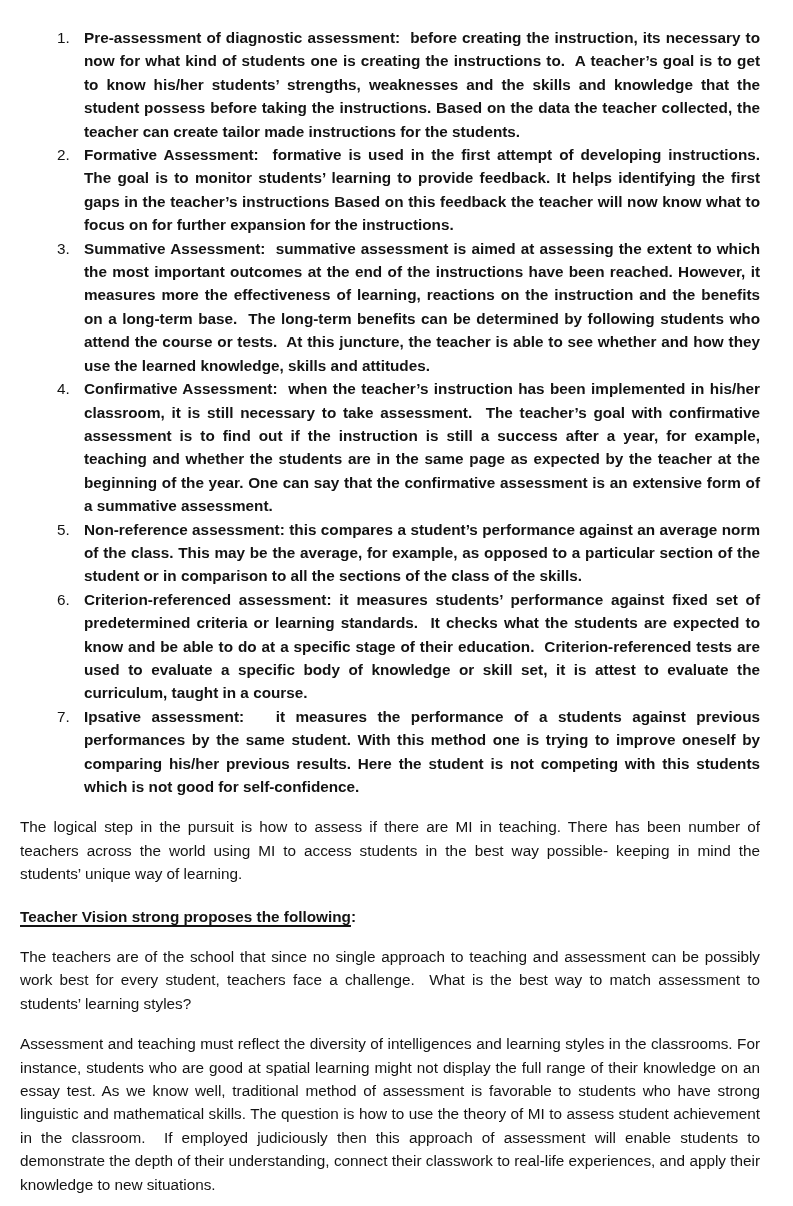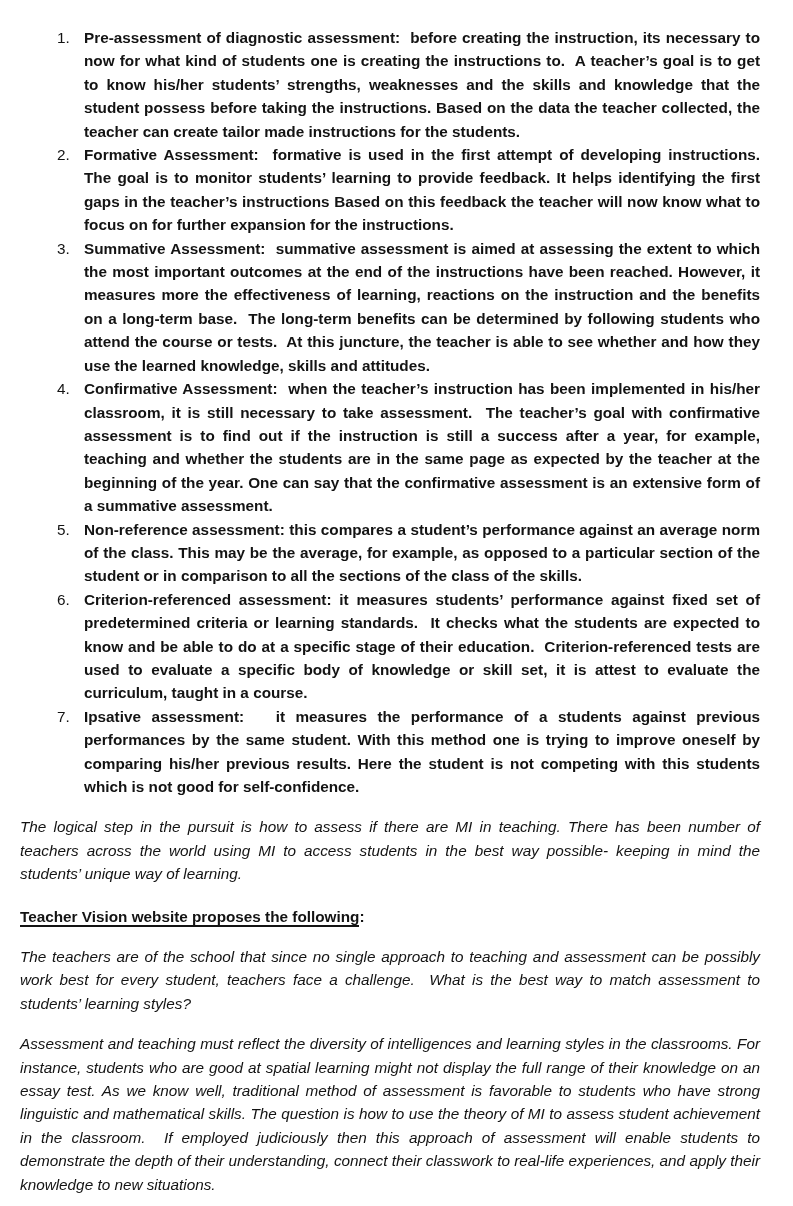--- a/index.html
+++ b/index.html
@@ -39,21 +39,20 @@
   .list-item .txt {
     flex: 1 1 auto;
     text-align: justify;
     white-space: pre-wrap;
     font-weight: bold;
   }
   .para {
     margin-top: 17px;
     text-align: justify;
     white-space: pre-wrap;
-    font-style: italic;
   }
   .heading {
     margin-top: 19px;
     font-size: 15.3px;
     line-height: 23.4px;
     font-weight: bold;
   }
   .heading .underlined {
     border-bottom: 2px solid var(--fg);
     padding-bottom: 0px;
@@ -90,19 +89,19 @@
       <span class="txt">Criterion-referenced assessment: it measures students’ performance against fixed set of predetermined criteria or learning standards.  It checks what the students are expected to know and be able to do at a specific stage of their education.  Criterion-referenced tests are used to evaluate a specific body of knowledge or skill set, it is attest to evaluate the curriculum, taught in a course.</span>
     </li>
     <li class="list-item">
       <span class="num">7.</span>
       <span class="txt">Ipsative assessment:   it measures the performance of a students against previous performances by the same student. With this method one is trying to improve oneself by comparing his/her previous results. Here the student is not competing with this students which is not good for self-confidence.</span>
     </li>
   </ol>
 
   <p class="para">The logical step in the pursuit is how to assess if there are MI in teaching. There has been number of teachers across the world using MI to access students in the best way possible- keeping in mind the students’ unique way of learning.</p>
 
-  <h2 class="heading"><span class="underlined">Teacher Vision website proposes the following</span><span>:</span></h2>
+  <h2 class="heading"><span class="underlined">Teacher Vision strong proposes the following</span><span>:</span></h2>
 
   <p class="para">The teachers are of the school that since no single approach to teaching and assessment can be possibly work best for every student, teachers face a challenge.  What is the best way to match assessment to students’ learning styles?</p>
 
   <p class="para">Assessment and teaching must reflect the diversity of intelligences and learning styles in the classrooms. For instance, students who are good at spatial learning might not display the full range of their knowledge on an essay test. As we know well, traditional method of assessment is favorable to students who have strong linguistic and mathematical skills. The question is how to use the theory of MI to assess student achievement in the classroom.  If employed judiciously then this approach of assessment will enable students to demonstrate the depth of their understanding, connect their classwork to real-life experiences, and apply their knowledge to new situations.</p>
 
 </div>
 
 </body></html>

